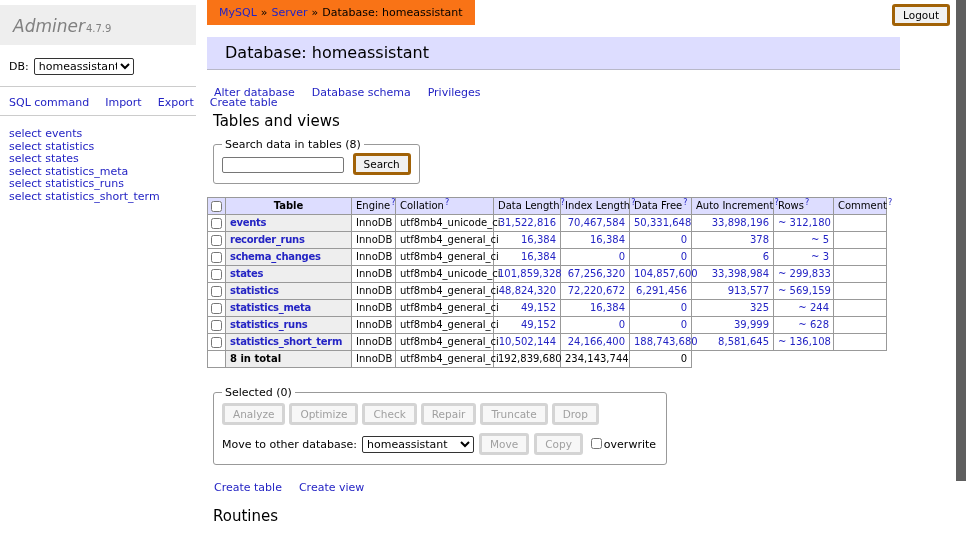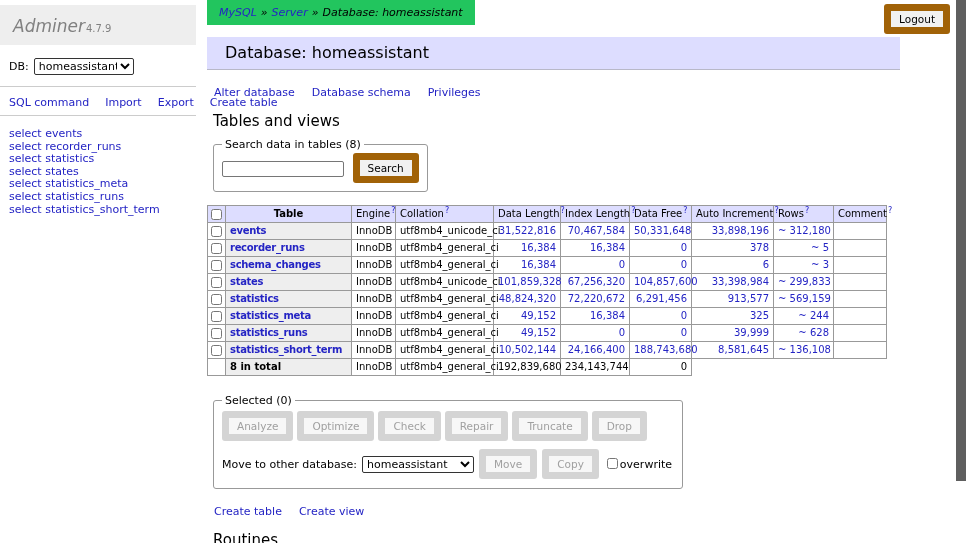--- a/index.html
+++ b/index.html
@@ -24,24 +24,24 @@
   .sidebar-actions a { margin-right:16px; white-space:nowrap; }
   .sidebar-tables { padding:12px 8px 8px 9px; }
   .sidebar-tables a { display:block; line-height:12.6px; white-space:nowrap; }
 
   
   .scrollbar { position:absolute; right:0; top:0; width:10px; height:543px; background:#fff; }
   .scrollbar .thumb { position:absolute; left:0; top:0; width:10px; height:481px; background:#5f5f5f; }
 
   
   .main { position:absolute; left:207px; top:0; width:693px; }
-  .breadcrumb { display:inline-block; background:#22c55e; height:25px; line-height:25px; padding:0 12px; white-space:nowrap;font-style:italic; }
+  .breadcrumb { display:inline-block; background:#f97316; height:25px; line-height:25px; padding:0 12px; white-space:nowrap; }
   .breadcrumb .sep { color:#000; margin:0 4px; }
   .logout-btn { position:absolute; top:4px; right:16px; }
-  button { font-family:inherit; font-size:10.5px; color:#000; background:#f1f1f1; border:7px solid #a16207; border-radius:3px; padding:2px 8px; line-height:12px; }
+  button { font-family:inherit; font-size:10.5px; color:#000; background:#f1f1f1; border:3px solid #a16207; border-radius:3px; padding:2px 8px; line-height:12px; }
   button:disabled { color:#a0a0a0; background:#f7f7f7; border-color:#d4d4d4; }
   h2.page-title { margin:12px 0 0; padding:6px 18px; background:#ddf; border-bottom:1px solid #b8b8c8; font-size:16px; line-height:20px; font-weight:normal; }
   .page-links { margin:16px 0 0 7px; line-height:13px; }
   .page-links a { margin-right:17px; white-space:nowrap; }
   h3.section { font-size:15px; line-height:18px; font-weight:normal; margin:13px 0 0 6px; }
 
   fieldset { border:1px solid #999; border-radius:3px; margin:8px 0 0 6px; padding:2px 8px 8px; display:inline-block; }
   legend { padding:0 3px; }
   .search-input { font-family:inherit; font-size:11px; border:1px solid #767676; height:16px; width:122px; padding:0 3px; border-radius:2px; }
   .search-fieldset button { margin-left:5px; }
@@ -80,21 +80,20 @@
       <span class="brand-name">Adminer</span><span class="brand-version">4.7.9</span>
     </h1>
     <div class="db-row">
       <label>DB:</label><select class="db-select"><option>homeassistant</option></select>
     </div>
     <div class="sidebar-actions">
       <a>SQL command</a><a>Import</a><a>Export</a><a>Create table</a>
     </div>
     <div class="sidebar-tables">
       <a>select events</a>
-      <a>select recorder_runs</a>
       <a>select statistics</a>
       <a>select states</a>
       <a>select statistics_meta</a>
       <a>select statistics_runs</a>
       <a>select statistics_short_term</a>
     </div>
   </aside>
 
   <main class="main">
     <div class="breadcrumb">

